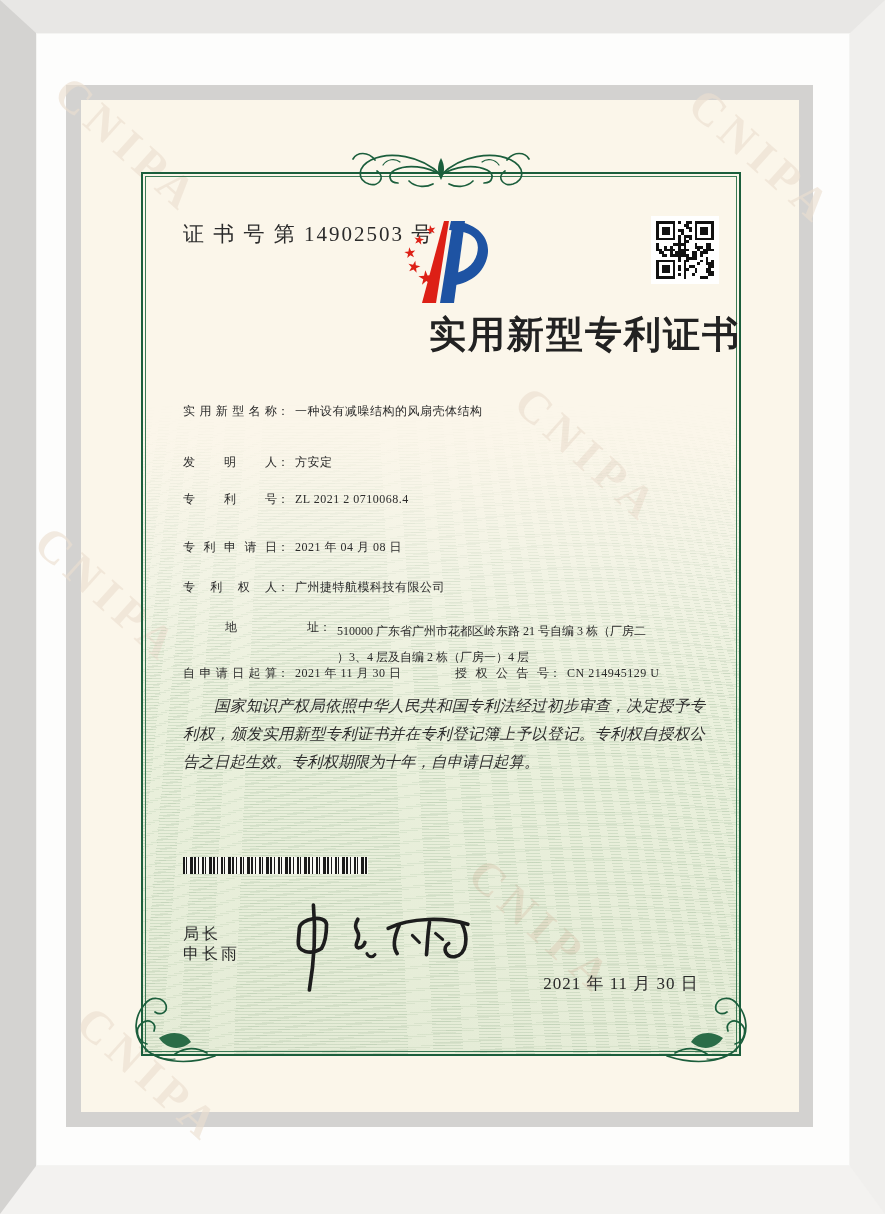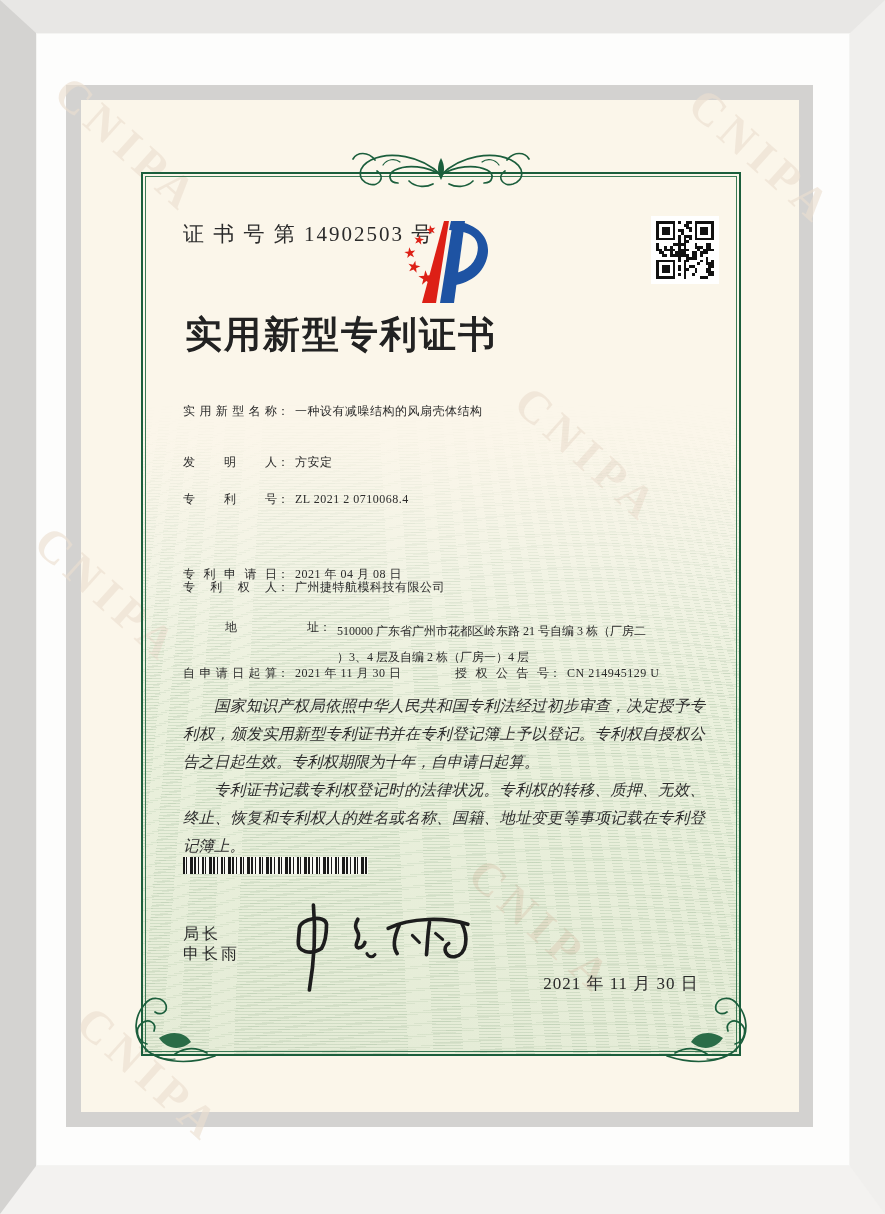--- a/index.html
+++ b/index.html
@@ -58,22 +58,22 @@
         rgba(120,158,120,.12) 0 1px, transparent 1px 7px);
     -webkit-mask:linear-gradient(180deg,transparent 26%,#000 58%);
     mask:linear-gradient(180deg,transparent 26%,#000 58%);
   }
   .content{position:absolute;inset:0;}
   
   .cert-no{position:absolute;left:102px;top:120px;font-size:21px;letter-spacing:2px;}
   .logo{position:absolute;left:305px;top:118px;width:112px;height:92px;}
   .qr{position:absolute;left:570px;top:116px;width:68px;height:68px;background:#fff;padding:5px;box-sizing:border-box;}
   .title{
-    position:absolute;left:60px;top:210px;width:600px;text-align:left;
-    font-size:37px;font-weight:bold;letter-spacing:2px;color:#222;padding-left:44px;
+    position:absolute;left:60px;top:210px;width:600px;text-align:right;
+    font-size:37px;font-weight:bold;letter-spacing:2px;color:#222;
   }
   
   .frow{position:absolute;left:102px;font-size:12px;line-height:19px;white-space:nowrap;}
   .flabel{display:inline-block;width:94px;text-align:justify;text-align-last:justify;}
   .fcolon{display:inline-block;margin-right:6px;}
   .fvalue{letter-spacing:.5px;}
   .addr-lines{display:inline-block;vertical-align:top;white-space:normal;width:470px;line-height:26px;}
   .pair2{position:absolute;left:272px;top:0;}
   
   .body-text{
@@ -323,37 +323,36 @@
 
     <div class="frow" style="top:302px;">
       <span class="flabel">实用新型名称</span><span class="fcolon">：</span><span class="fvalue">一种设有减噪结构的风扇壳体结构</span>
     </div>
     <div class="frow" style="top:353px;">
       <span class="flabel">发明人</span><span class="fcolon">：</span><span class="fvalue">方安定</span>
     </div>
     <div class="frow" style="top:390px;">
       <span class="flabel">专利号</span><span class="fcolon">：</span><span class="fvalue">ZL 2021 2 0710068.4</span>
     </div>
-    <div class="frow" style="top:438px;margin-top:27px;">
+    <div class="frow" style="top:438px;">
       <span class="flabel">专利申请日</span><span class="fcolon">：</span><span class="fvalue">2021 年 04 月 08 日</span>
     </div>
     <div class="frow" style="top:478px;">
       <span class="flabel">专利权人</span><span class="fcolon">：</span><span class="fvalue">广州捷特航模科技有限公司</span>
     </div>
     <div class="frow" style="top:518px;margin-left:42px;">
       <span class="flabel">地址</span><span class="fcolon">：</span><span class="addr-lines"><span>510000 广东省广州市花都区岭东路 21 号自编 3 栋（厂房二</span><br><span>）3、4 层及自编 2 栋（厂房一）4 层</span></span>
     </div>
     <div class="frow" style="top:564px;">
       <span class="flabel">自申请日起算</span><span class="fcolon">：</span><span class="fvalue">2021 年 11 月 30 日</span>
       <span class="pair2"><span class="flabel">授权公告号</span><span class="fcolon">：</span><span class="fvalue">CN 214945129 U</span></span>
     </div>
 
     <div class="body-text">
       <p>国家知识产权局依照中华人民共和国专利法经过初步审查，决定授予专利权，颁发实用新型专利证书并在专利登记簿上予以登记。专利权自授权公告之日起生效。专利权期限为十年，自申请日起算。</p>
-      <p>专利证书记载专利权登记时的法律状况。专利权的转移、质押、无效、终止、恢复和专利权人的姓名或名称、国籍、地址变更等事项记载在专利登记簿上。</p>
     </div>
 
     <div class="barcode"></div>
 
     <div class="sig-title">局长</div>
     <div class="sig-name">申长雨</div>
     <svg class="signature" viewBox="0 0 210 95">
       <g stroke="#1d1d1d" fill="none" stroke-width="3.6" stroke-linecap="round" stroke-linejoin="round">
         <path d="M30,31 C31,21 56,17 57,27 C57,36 55,46 52,51 C41,58 28,54 29,44 C29.5,38 30,33 30,31"></path>
         <path d="M44,8 C46,30 45,62 40,92"></path>

